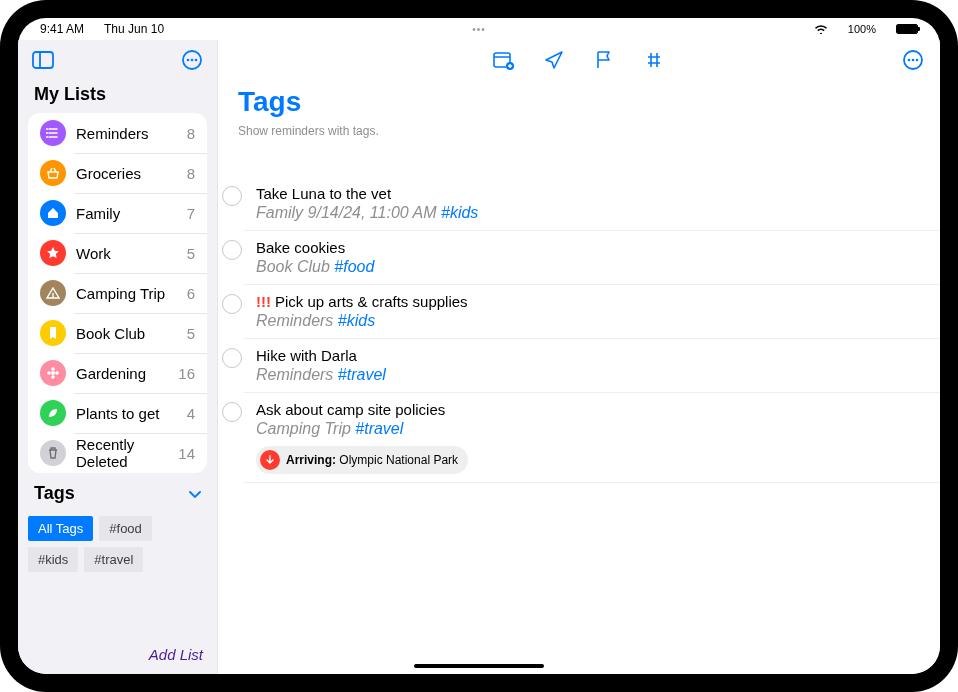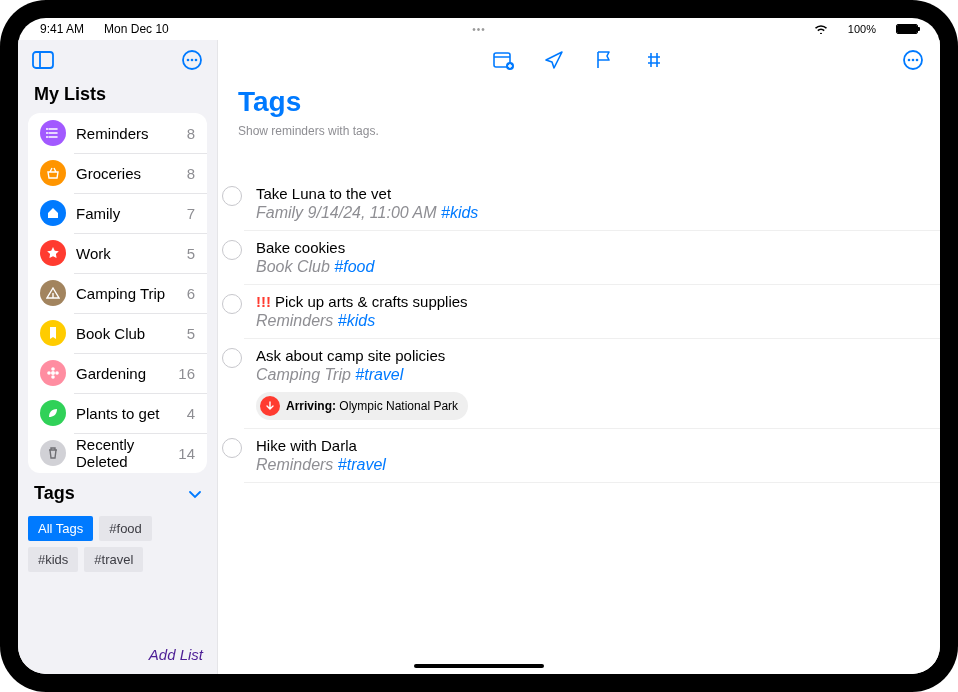--- a/index.html
+++ b/index.html
@@ -65,21 +65,21 @@
 </head>
 <body>
 
 <div class="ipad-frame">
   <div class="ipad-screen">
     <div class="top-dots">•••</div>
 
     <div class="status-bar">
       <div class="status-left">
         <span>9:41 AM</span>
-        <span>Mon Dec 10</span>
+        <span>Thu Jun 10</span>
       </div>
       <div class="status-right">
         <svg class="wifi-icon" viewBox="0 0 16 12">
             <path d="M8 10.5a1.2 1.2 0 100 2.4 1.2 1.2 0 000-2.4zM3.5 7.2a6.4 6.4 0 019 0l-1.4 1.4a4.4 4.4 0 00-6.2 0L3.5 7.2zM.7 4.4a10.3 10.3 0 0114.6 0L13.9 5.8a8.3 8.3 0 00-11.8 0L.7 4.4z" fill="#000"></path>
           </svg>
         <span>100%</span>
         <div class="battery">
             <div class="battery-fill"></div>
           </div>
       </div>
@@ -277,36 +277,36 @@
             </div>
             <div class="rem-row">
               <div class="rem-radio"></div>
               <div class="rem-body">
                 <div class="rem-title"><span class="priority">!!!</span><span>Pick up arts &amp; crafts supplies</span></div>
                 <div class="rem-meta"><span>Reminders</span>  <span class="tag">#kids</span></div>
               </div>
             </div>
             <div class="rem-row">
               <div class="rem-radio"></div>
+              <div class="rem-body">
+                <div class="rem-title"><span>Hike with Darla</span></div>
+                <div class="rem-meta"><span>Reminders</span>  <span class="tag">#travel</span></div>
+              </div>
+            </div>
+            <div class="rem-row">
+              <div class="rem-radio"></div>
               <div class="rem-body"><div class="rem-title"><span>Ask about camp site policies</span></div><div class="rem-meta"><span>Camping Trip</span>  <span class="tag">#travel</span></div><div class="loc-pill">
                   <span class="loc-dot">
                     <svg viewBox="0 0 10 10">
                       <path d="M5 1v6M2 5l3 3 3-3" stroke="#fff" stroke-width="1.4" fill="none" stroke-linecap="round"></path>
                     </svg>
                   </span>
                   <span><b>Arriving:</b><span> Olympic National Park</span></span>
                 </div></div>
             </div>
-            <div class="rem-row">
-              <div class="rem-radio"></div>
-              <div class="rem-body">
-                <div class="rem-title"><span>Hike with Darla</span></div>
-                <div class="rem-meta"><span>Reminders</span>  <span class="tag">#travel</span></div>
-              </div>
-            </div>
           </div>
       </div>
 
     </div>
 
     <div class="home-indicator"></div>
   </div>
 </div>
 
 </body></html>

